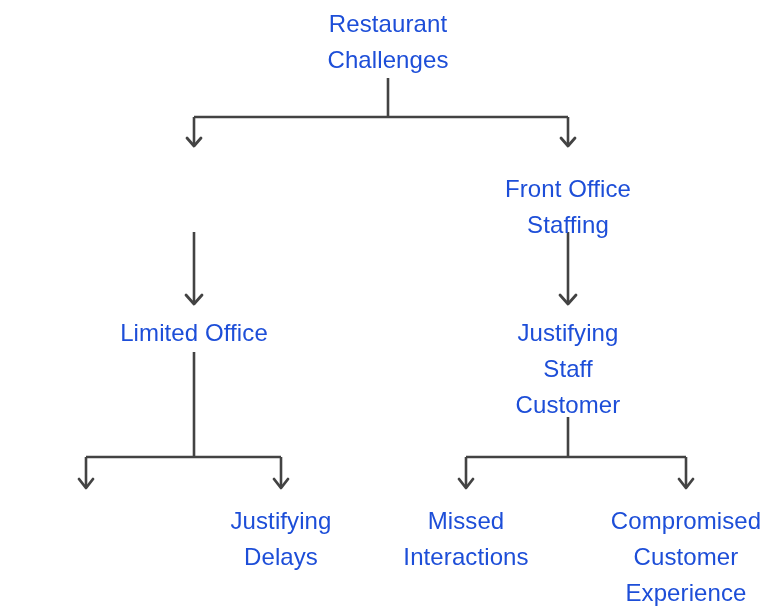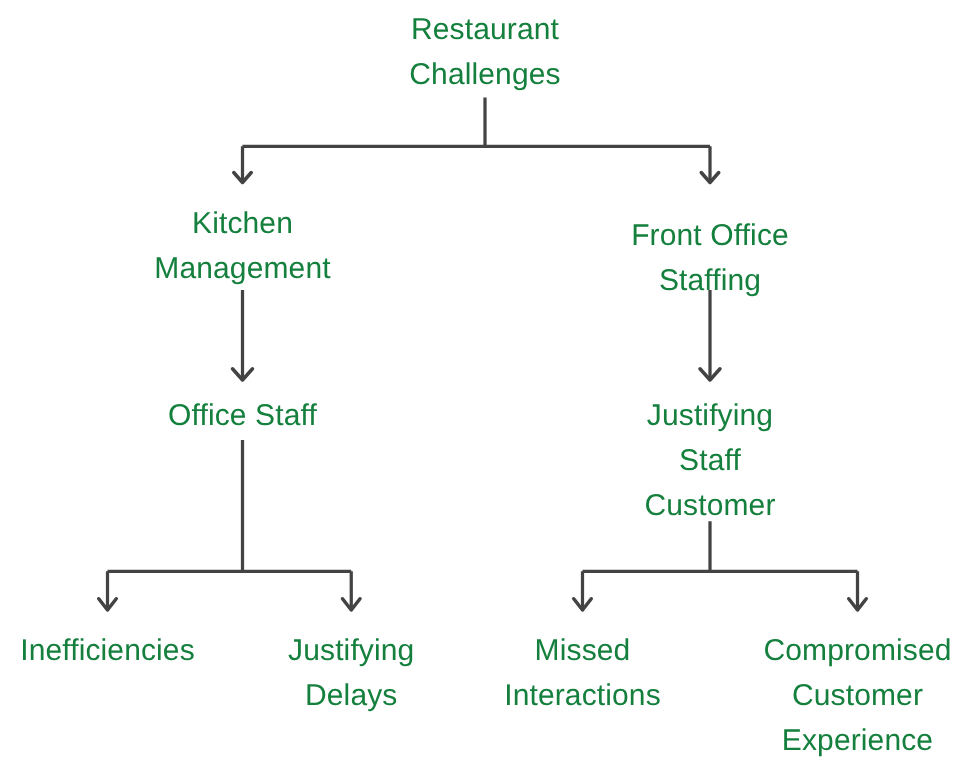--- a/index.html
+++ b/index.html
@@ -19,21 +19,21 @@
     position: absolute;
     left: 0;
     top: 0;
     width: 778px;
     height: 608px;
     pointer-events: none;
   }
   .node {
     position: absolute;
     text-align: center;
-    color: #15803d;
+    color: #1d4ed8;
     font-family: "Liberation Sans", sans-serif;
     font-size: 24px;
     line-height: 36px;
     font-weight: 400;
     white-space: pre-line;
     letter-spacing: 0.1px;
     transform: translateX(-50%);
   }
 </style>
 </head>
@@ -71,29 +71,26 @@
         <path d="M79,479 L86,488 L93,479"></path>
         <path d="M274,479 L281,488 L288,479"></path>
         <path d="M459,479 L466,488 L473,479"></path>
         <path d="M679,479 L686,488 L693,479"></path>
       </g>
     </g>
   </svg>
 
   <div class="node" style="left:388px; top:6px;">Restaurant
 Challenges</div>
-  <div class="node" style="left:194px; top:161px;">Kitchen
-Management</div>
   <div class="node" style="left:568px; top:161px;margin-top:10px;">Front Office
 Staffing</div>
-  <div class="node" style="left:194px; top:315px;">Office Staff</div>
+  <div class="node" style="left:194px; top:315px;">Limited Office</div>
   <div class="node" style="left:568px; top:315px;">Justifying
 Staff
 Customer</div>
-  <div class="node" style="left:86px;  top:503px;">Inefficiencies</div>
   <div class="node" style="left:281px; top:503px;">Justifying
 Delays</div>
   <div class="node" style="left:466px; top:503px;">Missed
 Interactions</div>
   <div class="node" style="left:686px; top:503px;">Compromised
 Customer
 Experience</div>
 
 </div>
 

